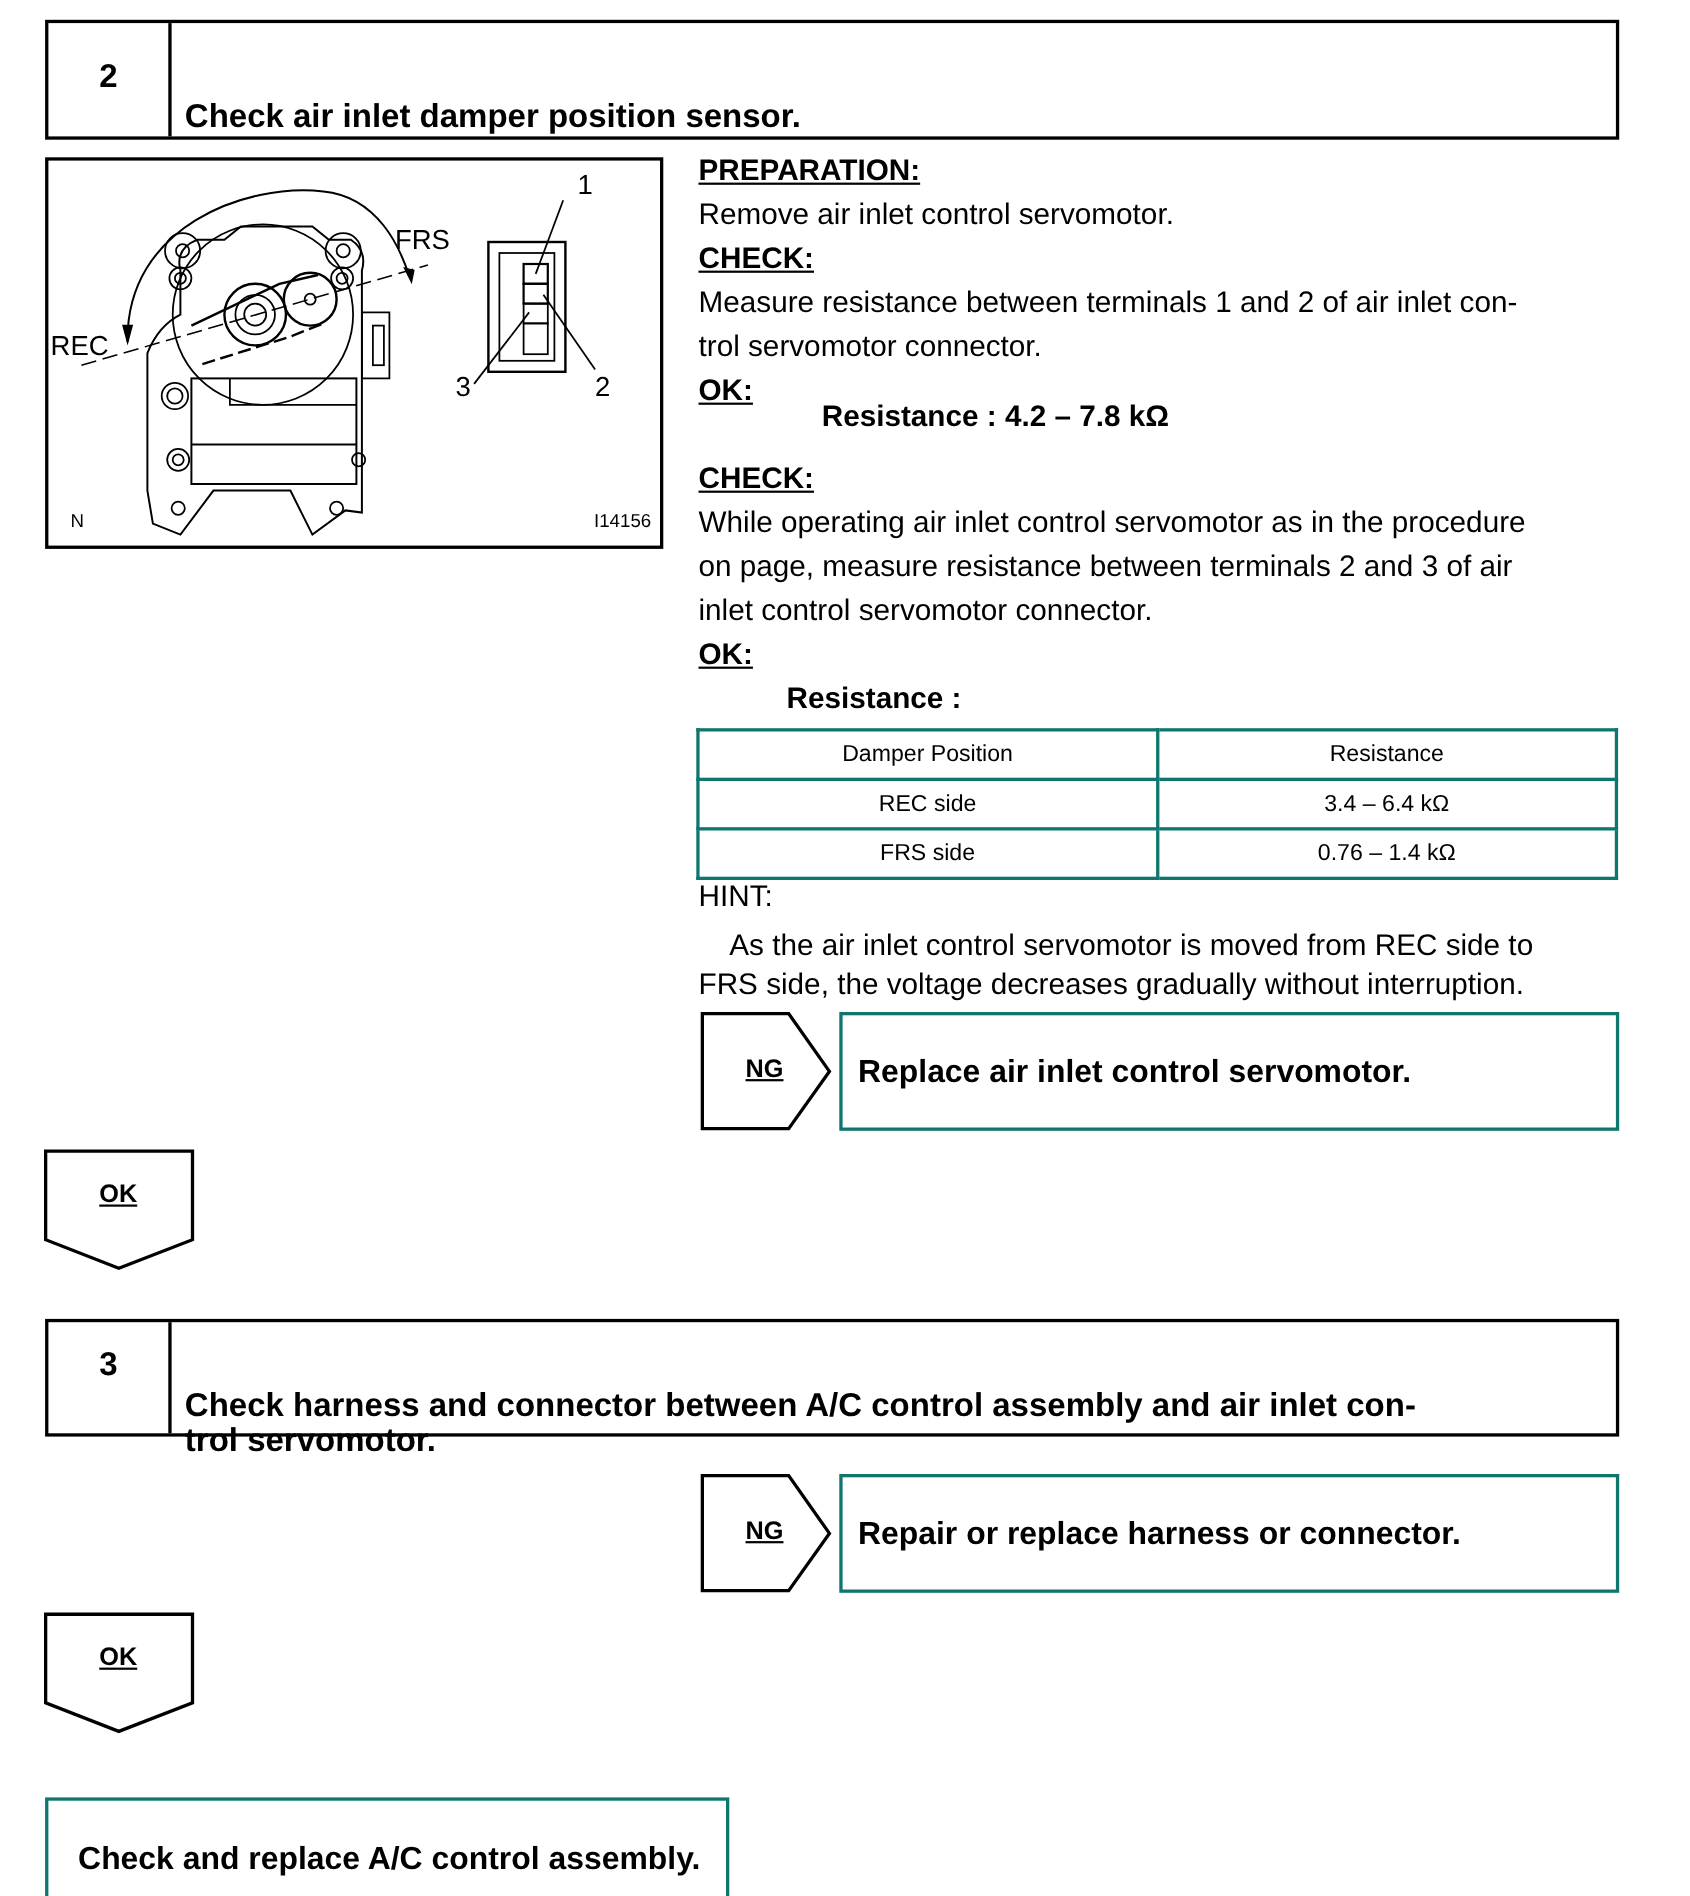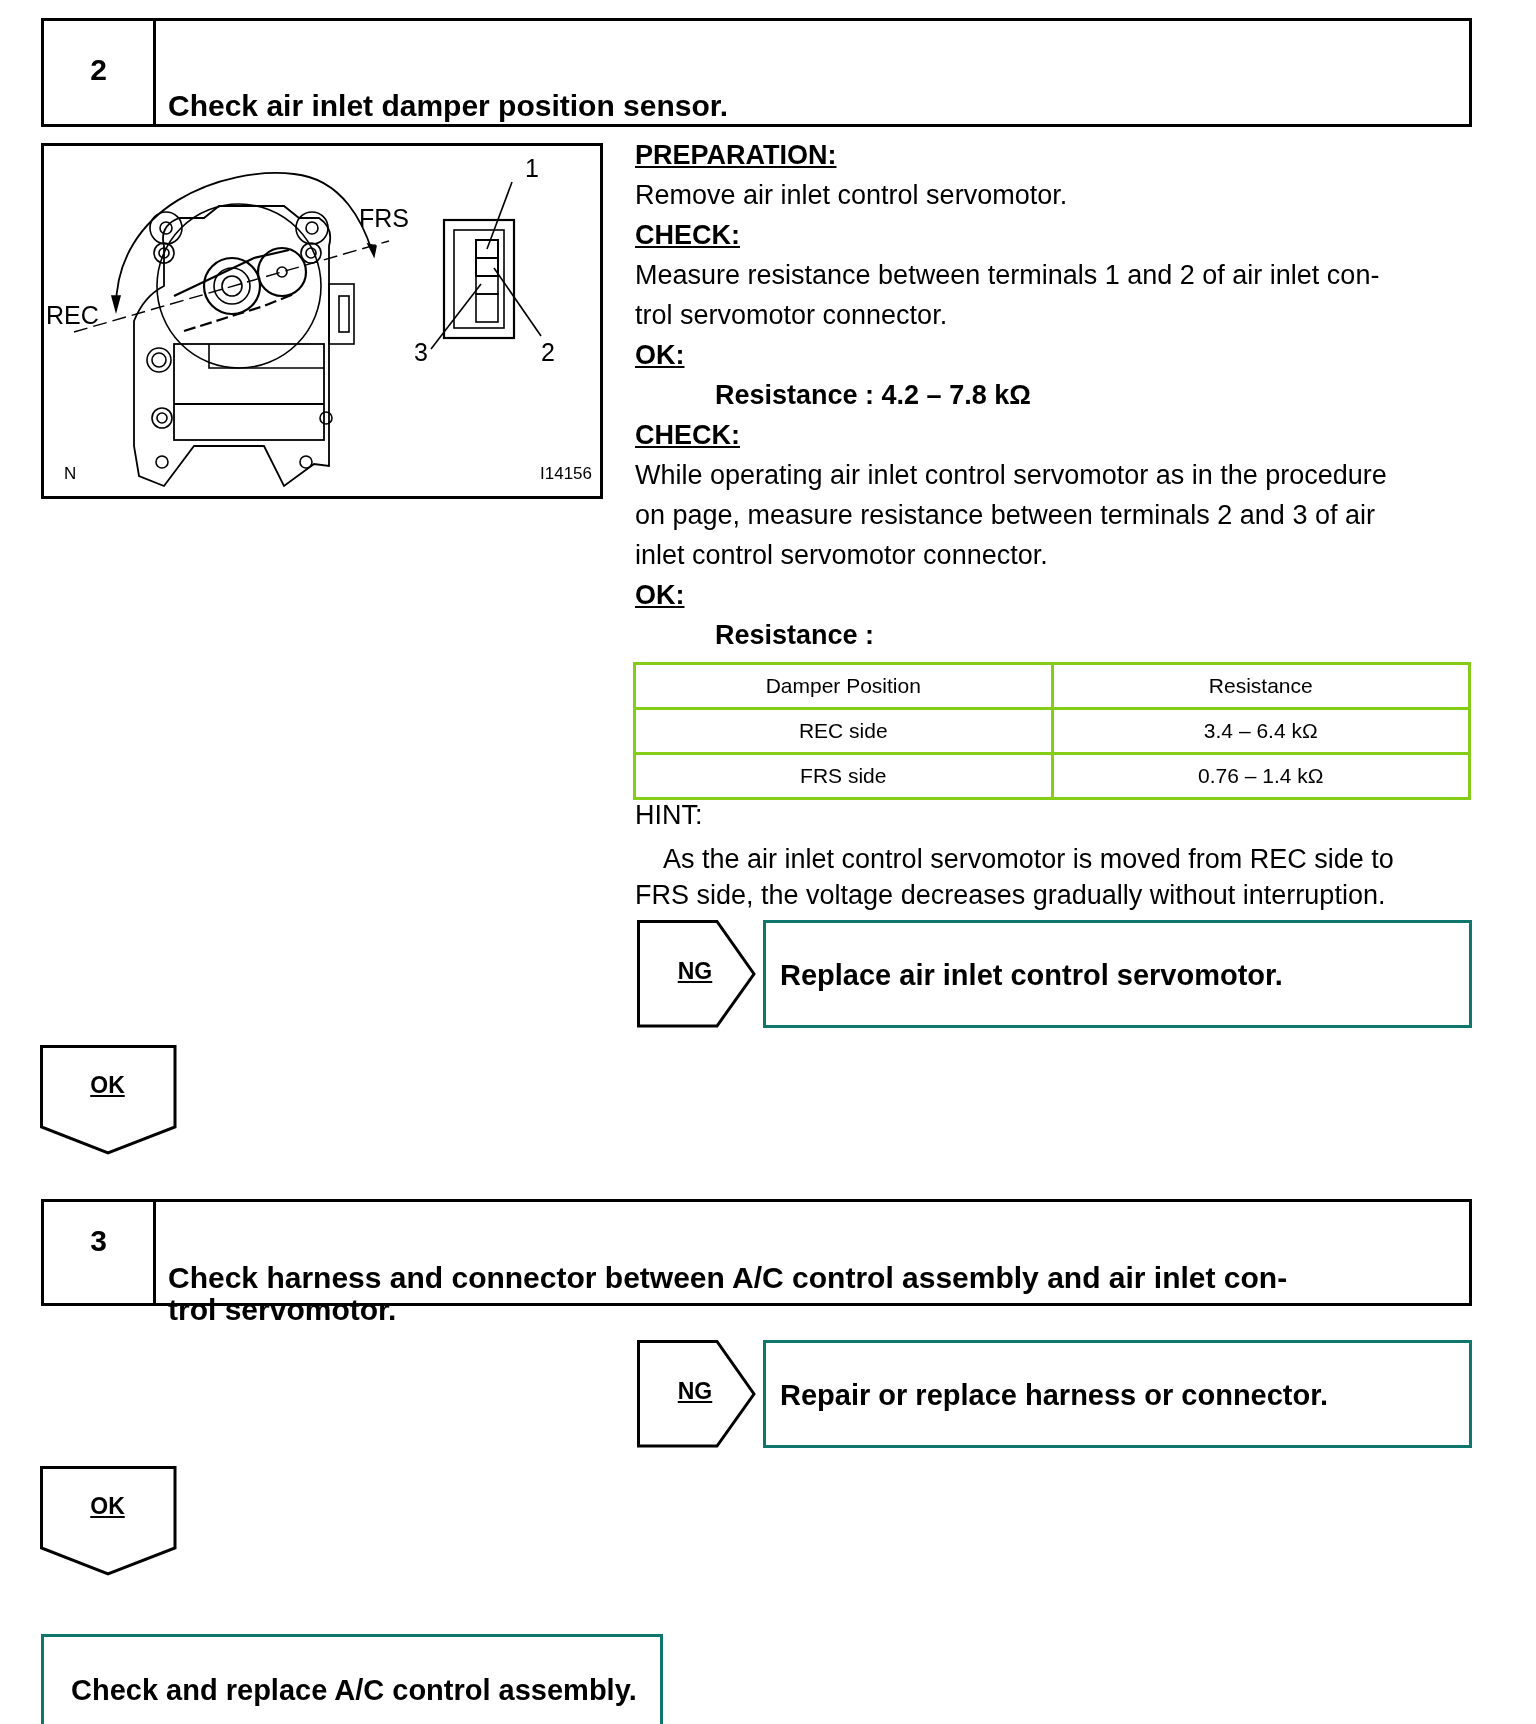--- a/index.html
+++ b/index.html
@@ -14,21 +14,21 @@
                 font-weight: bold; font-size: 30px; line-height: 30px; margin-top: 38px; }
   .step3 .step-num { padding-top: 22px; }
   .step3 .step-title { top: 22px; line-height: 32px; }
   .text-col { position: absolute; left: 635px; width: 840px; font-size: 27px; }
   .line { position: absolute; left: 0; white-space: nowrap; line-height: 30px; text-align: center; }
   .hdr { font-weight: bold; text-decoration: underline; }
   .bold { font-weight: bold; }
   .indent { left: 80px; }
   table.res { position: absolute; left: 633px; top: 662px; width: 838px; height: 128px;
               border-collapse: collapse; font-size: 21px; }
-  table.res td { border: 3px solid #84cc16; text-align: center; height: 42px; padding: 0;
+  table.res td { border: 3px solid #0f766e; text-align: center; height: 42px; padding: 0;
                  width: 50%; }
   .ng-svg, .ok-svg { position: absolute; overflow: visible; }
   .ng-label, .ok-label { position: absolute; font-weight: bold; font-size: 23px; text-align: center; text-decoration: underline; }
   .result-box { border: 3px solid #0f766e; }
   .result-text { position: absolute; left: 14px; font-weight: bold; font-size: 29px; white-space: nowrap; }
   .fig-box { border: 3px solid #000; overflow: hidden; }
   .fig-label { position: absolute; font-size: 25px; }
   .fig-small { position: absolute; font-size: 17px; }
 </style>
 </head>
@@ -103,21 +103,21 @@
   <div class="fig-small" style="right:8px; top:318px;">I14156</div>
 </div>
 
 <div class="text-col" style="top:140px; height:520px;">
   <div class="line hdr" style="top:0px;">PREPARATION:</div>
   <div class="line" style="top:40px;">Remove air inlet control servomotor.</div>
   <div class="line hdr" style="top:80px;">CHECK:</div>
   <div class="line" style="top:120px;">Measure resistance between terminals 1 and 2 of air inlet con-</div>
   <div class="line" style="top:160px;">trol servomotor connector.</div>
   <div class="line hdr" style="top:200px;">OK:</div>
-  <div class="line bold indent" style="top:240px;">Resistance : 4.2 – 7.8 kΩ</div>
+  <div class="line bold indent" style="top:223px;margin-left:32px;">Resistance : 4.2 – 7.8 kΩ</div>
   <div class="line hdr" style="top:280px;">CHECK:</div>
   <div class="line" style="top:320px;">While operating air inlet control servomotor as in the procedure</div>
   <div class="line" style="top:360px;">on page, measure resistance between terminals 2 and 3 of air</div>
   <div class="line" style="top:400px;">inlet control servomotor connector.</div>
   <div class="line hdr" style="top:440px;">OK:</div>
   <div class="line bold indent" style="top:480px;">Resistance :</div>
 </div>
 
 <table class="res">
   <tbody>

